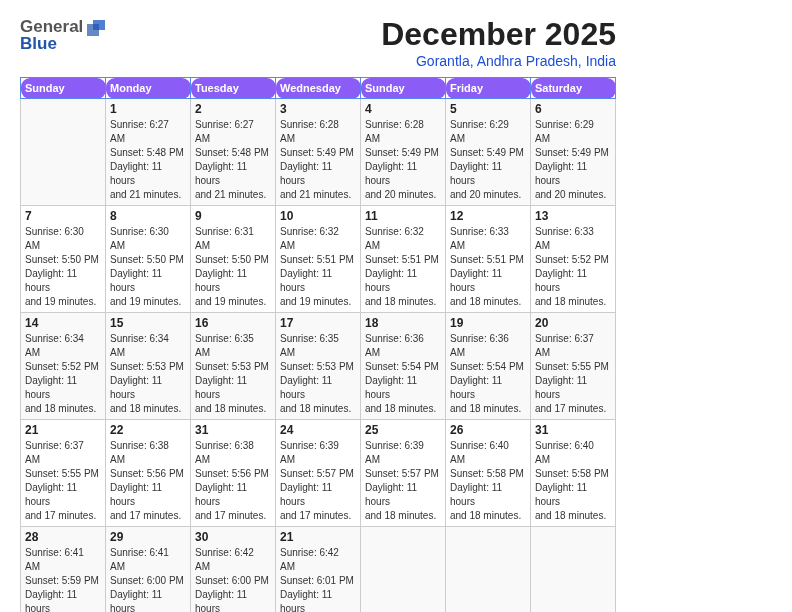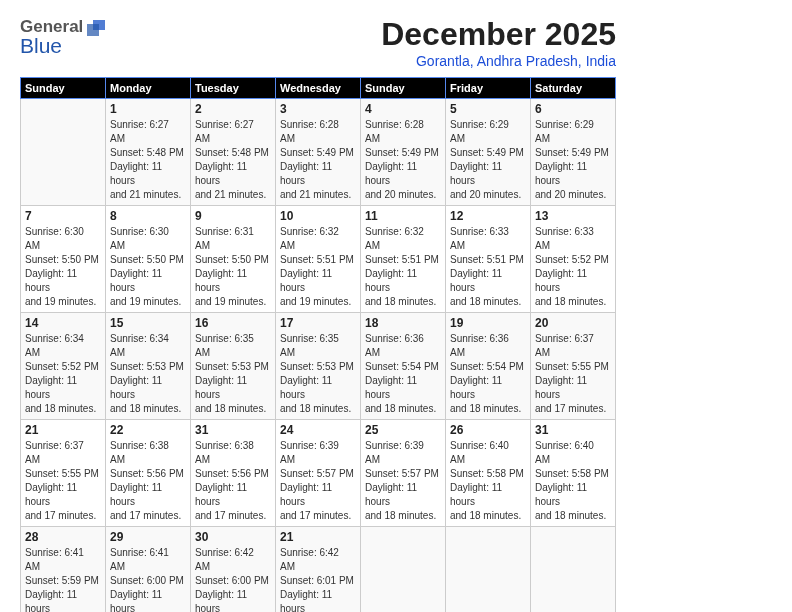--- a/index.html
+++ b/index.html
@@ -73,37 +73,37 @@
     .day-info {
       font-size: 10px;
       color: #333;
       line-height: 1.4;
     }
     .empty-cell {
       background: #f9f9f9;
     }
     tr:nth-child(odd) td { background-color: #f9f9f9; }
     tr:nth-child(even) td { background-color: #fff; }
-    .calendar thead tr th { background-color: #000000; }
+    .calendar thead tr th { background-color: #8b5cf6; border-radius: 9px; }
   </style>
 </head>
 <body>
 
 <div class="page">
   <div class="header">
     <div class="logo">
       <div>
         <div style="display:flex;align-items:center;">
           <span style="font-size:17px;font-weight:bold;color:#555;">General</span>
           <svg width="22" height="22" viewBox="0 0 22 22" style="margin-left:2px;">
             <polygon points="8,4 20,4 20,14 8,14" fill="#3366cc" opacity="0.85"></polygon>
             <polygon points="2,8 14,8 14,20 2,20" fill="#2255aa" opacity="0.7"></polygon>
           </svg>
         </div>
-        <span style="font-size:21px;font-weight:normal;color:#2255aa;display:block;margin-top:-4px;">Blue</span>
+        <span style="font-size:17px;font-weight:bold;color:#2255aa;display:block;margin-top:-4px;">Blue</span>
       </div>
     </div>
     <div class="title-section">
       <div class="month-title">December 2025</div>
       <div class="subtitle">Gorantla, Andhra Pradesh, India</div>
     </div>
   </div>
 
   <table class="calendar" id="calendar-table">
     <thead>

